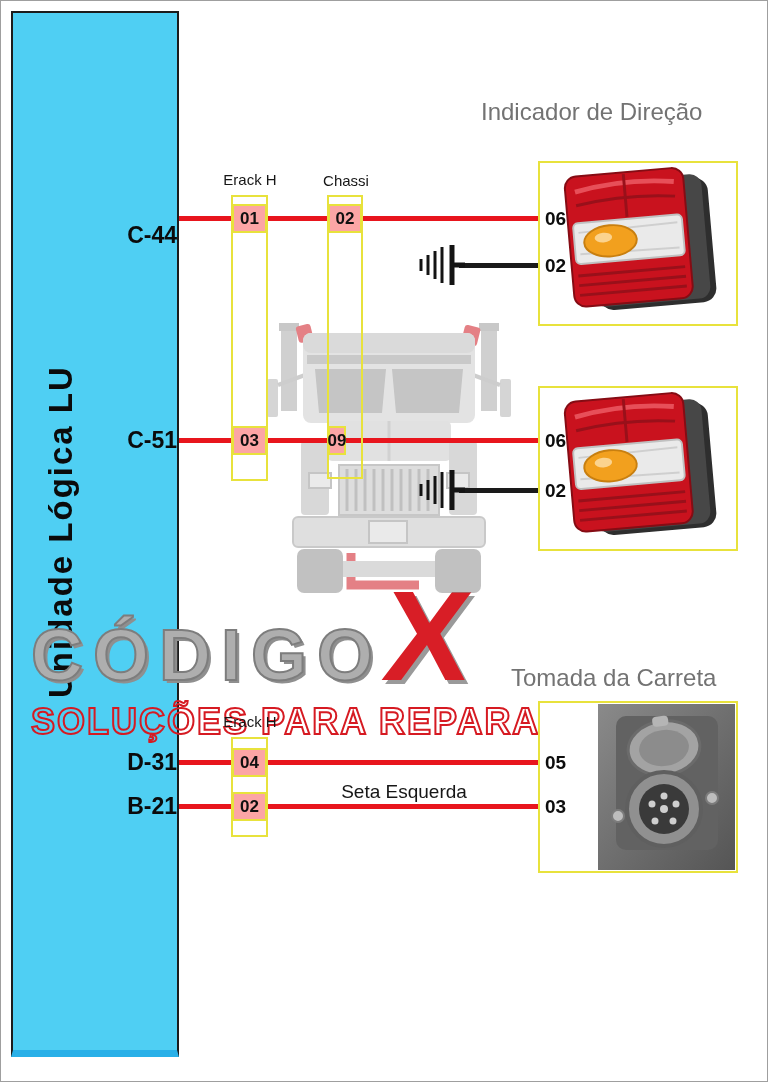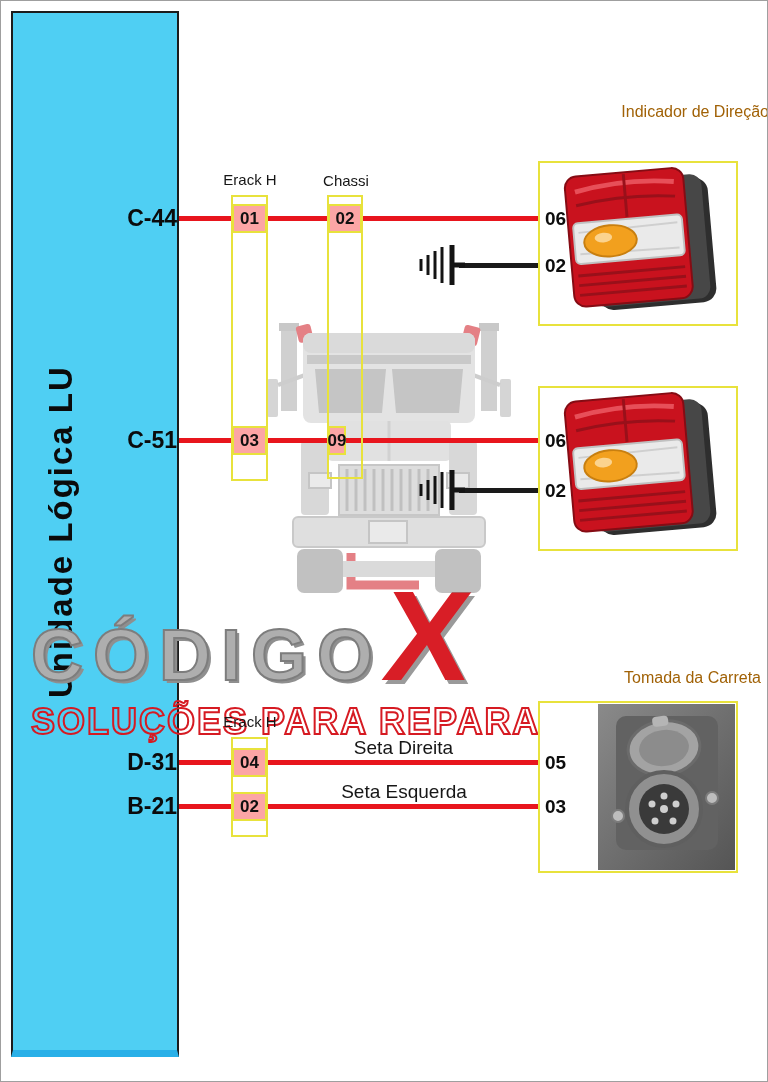--- a/index.html
+++ b/index.html
@@ -61,21 +61,21 @@
     position:absolute; background:#fca5a5; border:2px solid #e8e23c;
     display:flex; align-items:center; justify-content:center;
     font-size:17px; font-weight:bold; color:#101010;
   }
   
   .imgbox{position:absolute; width:200px; background:#ffffff; border:2px solid #e8e23c;}
   .pin-label{
     position:absolute; width:34px; font-size:19px; font-weight:bold; color:#0d0d0d; line-height:24px;
   }
   .sec-title{
-    position:absolute; text-align:right; font-size:16px; line-height:27px; color:#a16207;
+    position:absolute; text-align:left; font-size:24px; line-height:27px; color:#737373;
   }
   .lamp{position:absolute; width:172px; height:152px;}
   .trailer-photo{position:absolute; left:597px; top:703px; width:137px; height:166px;}
   .hidden-defs{position:absolute; width:0; height:0; overflow:hidden;}
 </style>
 </head>
 <body>
 
 <div class="page">
 
@@ -189,26 +189,25 @@
   <div class="colrect" style="left:326px; top:194px; width:36px; height:284px;"></div>
   <div class="colrect" style="left:230px; top:736px; width:37px; height:100px;"></div>
 
   <div class="pinbox" style="left:231px; top:203px; width:35px; height:29px;">01</div>
   <div class="pinbox" style="left:327px; top:203px; width:34px; height:29px;">02</div>
   <div class="pinbox" style="left:231px; top:425px; width:35px; height:29px;">03</div>
   <div class="pinbox" style="left:327px; top:425px; width:18px; height:29px;">09</div>
   <div class="pinbox" style="left:231px; top:747px; width:35px; height:29px;">04</div>
   <div class="pinbox" style="left:231px; top:791px; width:35px; height:29px;">02</div>
 
-  <div class="src-label" style="top:204px;">C-44</div>
+  <div class="src-label" style="top:221px;">C-44</div>
   <div class="src-label" style="top:426px;">C-51</div>
   <div class="src-label" style="top:748px;">D-31</div>
   <div class="src-label" style="top:792px;">B-21</div>
 
-  <div class="seta" style="left:320px; top:736px; width:165px;">Seta Direita</div>
   <div class="seta" style="left:318px; top:780px; width:170px;">Seta Esquerda</div>
 
   <div class="sec-title" style="left:480px; top:97px; width:288px;">
     <div>Indicador de Direção</div>
   </div>
   <div class="sec-title" style="left:510px; top:663px; width:250px;">Tomada da Carreta</div>
 
   <div class="imgbox" style="left:537px; top:160px; height:165px;"></div>
   <div class="imgbox" style="left:537px; top:385px; height:165px;"></div>
   <div class="imgbox" style="left:537px; top:700px; height:172px;"></div>

